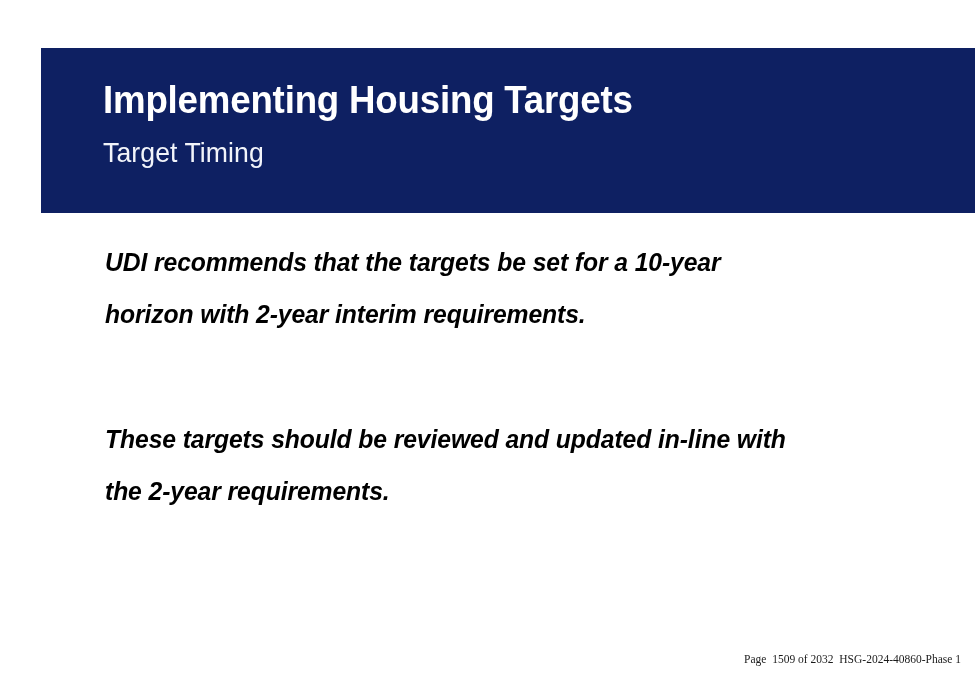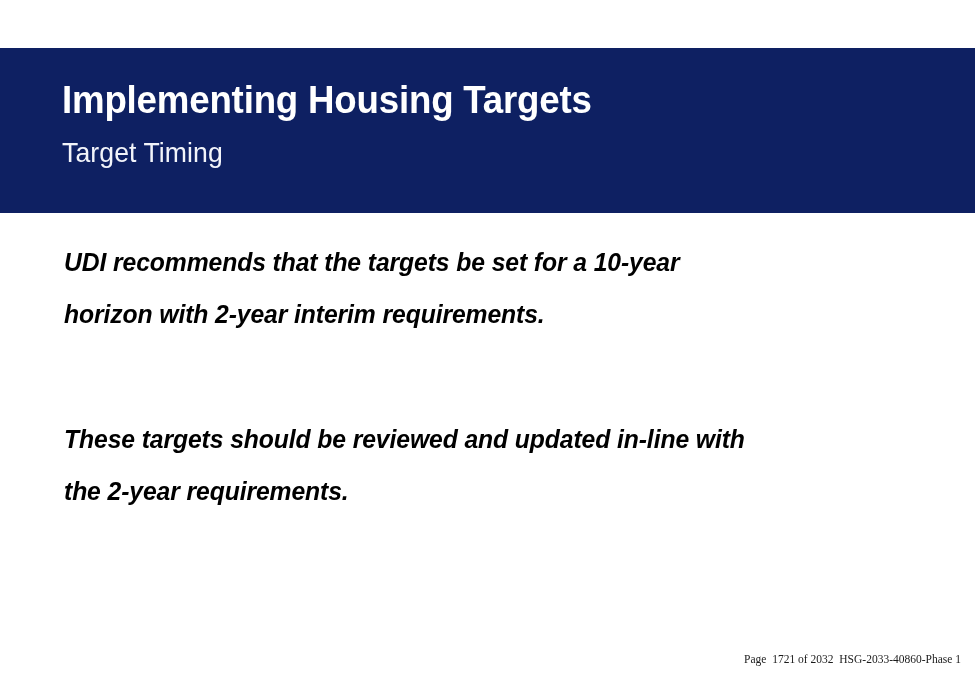--- a/index.html
+++ b/index.html
@@ -12,20 +12,21 @@
     background: #ffffff;
     font-family: "Liberation Sans", sans-serif;
     overflow: hidden;
     position: relative;
   }
 
   .slide {
     position: absolute;
     inset: 0;
     background: #ffffff;
+    margin-left: 41px;
   }
 
   
   .header-band {
     position: absolute;
     left: 0;
     top: 48px;
     width: 975px;
     height: 165px;
     background: #0e2062;
@@ -118,15 +119,15 @@
     <p class="body-para">UDI recommends that the targets be set for a 10-year</p>
     <p class="body-para">horizon with 2-year interim requirements.</p>
 
     <div class="para-gap"></div>
 
     <p class="body-para">These targets should be reviewed and updated in-line with</p>
     <p class="body-para">the 2-year requirements.</p>
 
   </div>
 
-  <div class="footer">Page  1721 of 2032  HSG-2033-40860-Phase 1</div>
+  <div class="footer">Page  1509 of 2032  HSG-2024-40860-Phase 1</div>
 
 </div>
 
 </body></html>

